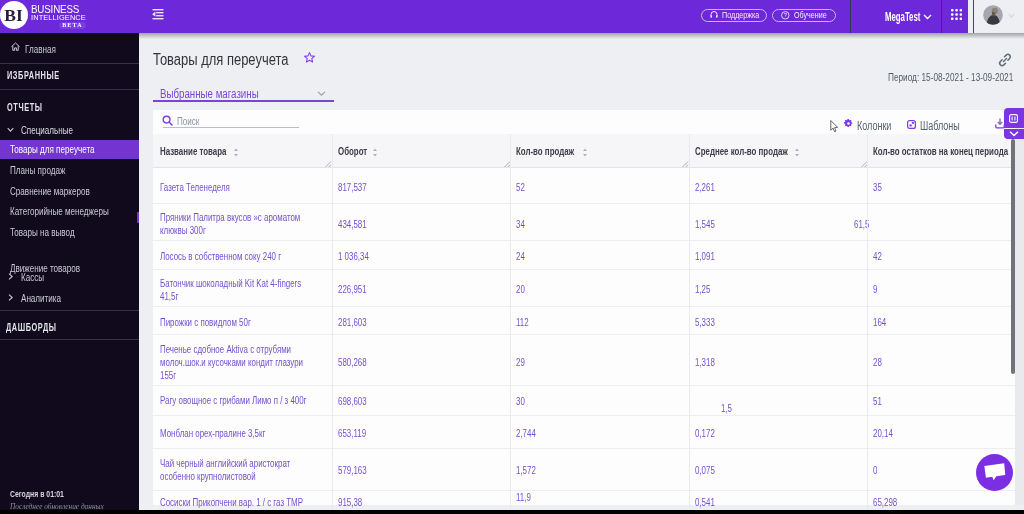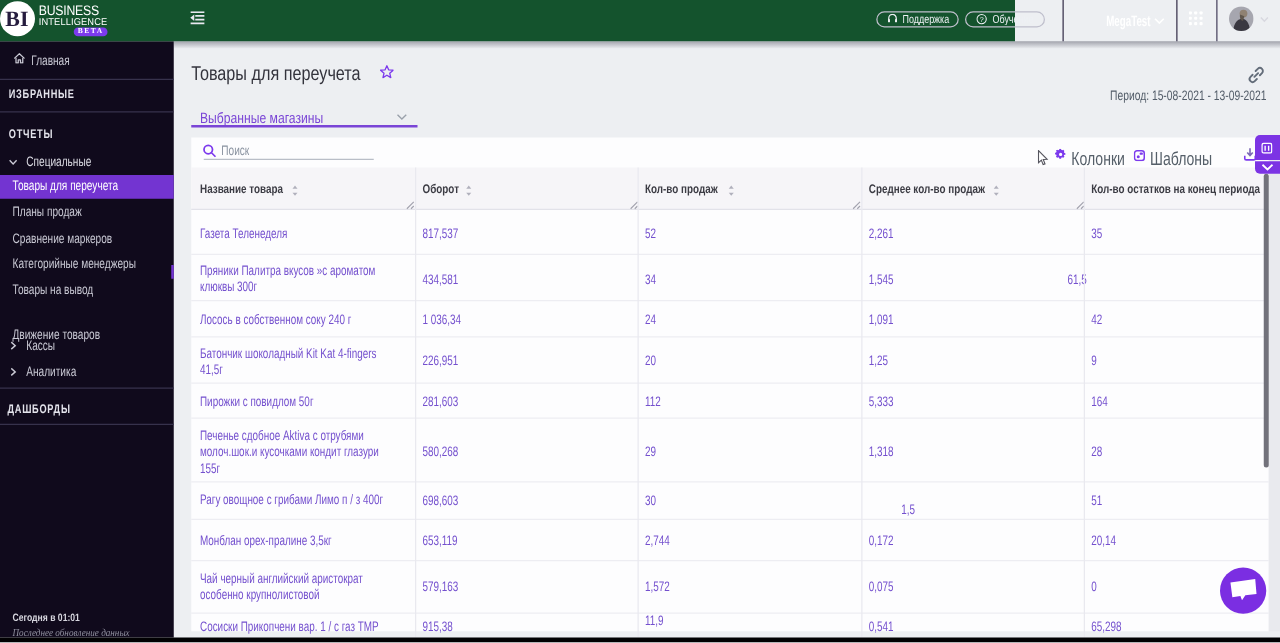--- a/index.html
+++ b/index.html
@@ -5,21 +5,21 @@
   * { margin:0; padding:0; box-sizing:border-box; }
   html,body { width:1024px; height:514px; overflow:hidden; font-family:"Liberation Sans", sans-serif; }
   body { position:relative; background:#edeff2; }
   .abs { position:absolute; }
   .t { display:inline-block; transform-origin:0 50%; white-space:nowrap; }
   .x65{transform:scaleX(.65)} .x72{transform:scaleX(.72)}
   .x735{transform:scaleX(.735)} .x75{transform:scaleX(.75)} .x77{transform:scaleX(.77)}
   .x79{transform:scaleX(.79)} .x81{transform:scaleX(.81)}
   .x86{transform:scaleX(.86)}
 
-  #topbar { position:absolute; left:0; top:0; width:812px; height:33px; background:#14532d; z-index:30; }
+  #topbar { position:absolute; left:0; top:0; width:968px; height:33px; background:#6d28d9; z-index:30; }
   #logoCircle { position:absolute; left:-0.5px; top:1px; width:28px; height:28px; border-radius:50%; background:#fff;
     font-family:"Liberation Serif", serif; font-weight:700; font-size:17.5px; color:#251c3e; text-align:center; line-height:28px; }
   #logoB1 { position:absolute; left:30.5px; top:3px; color:#fff; font-size:11px; letter-spacing:-0.2px; transform:scaleX(0.89); transform-origin:0 0; }
   #logoB2 { position:absolute; left:30.5px; top:13px; color:#fff; font-size:8px; letter-spacing:0.1px; transform:scaleX(0.93); transform-origin:0 0; }
   #beta { position:absolute; left:59px; top:22.3px; width:27px; height:6.8px; border-radius:3.4px; background:#7c3aed;
     color:#fff; font-family:"Liberation Serif", serif; font-weight:700; font-size:6px; letter-spacing:1.2px; text-align:center; line-height:7px;}
   .tsep { position:absolute; top:0; width:1px; height:33px; background:#39334c; }
   .pillbtn { position:absolute; top:9px; height:12.5px; border:1px solid #bfbfcc; border-radius:7px; color:#eef0f4;
     font-size:9.3px; display:flex; align-items:center; }
 
@@ -37,21 +37,21 @@
   #period { position:absolute; left:888px; top:71px; font-size:11px; color:#525c68; }
   #seldrop { position:absolute; left:160px; top:87px; font-size:12px; color:#7a45d6; }
   #dropline { position:absolute; left:153px; top:100px; width:180.5px; height:2px; background:#7a45d6; }
 
   #panel { position:absolute; left:153px; top:110px; width:862px; height:395px; background:#fdfdfe; }
   #gstrip { position:absolute; left:1015px; top:110px; width:9px; height:395px; background:#e9eaee; }
   #sbthumb { position:absolute; left:1010.5px; top:139px; width:4.5px; height:235px; background:#72727b; border-radius:2px; z-index:8;}
 
   #q { position:absolute; left:176.5px; top:114.5px; font-size:11px; color:#8a93a0; }
   #qline { position:absolute; left:162.5px; top:127px; width:136px; height:1px; background:#b9bec7; }
-  .tbtxt { position:absolute; top:118.5px; font-size:15px; color:#555f69; }
+  .tbtxt { position:absolute; top:118.5px; font-size:12px; color:#555f69; }
 
   #thead { position:absolute; left:153px; top:134px; width:862px; height:34px; background:#f6f5f8; border-bottom:1px solid #e2e2e9; }
   .th { position:absolute; top:134px; height:34px; font-weight:700; font-size:10px; color:#3c3c44; display:flex; align-items:center; }
   .colline { position:absolute; top:134px; width:1px; height:376px; background:#e9e9ef; }
   .rowline { position:absolute; left:153px; width:862px; height:1px; background:#ededf2; }
   .cell { position:absolute; font-size:11px; color:#7450ce; line-height:13px; display:flex; align-items:center; padding-top:5.5px; }
 
   #fpanel { position:absolute; left:1004px; top:108px; width:20px; height:31px; z-index:12; }
   #fp1 { position:absolute; left:0; top:0; width:20px; height:19.5px; background:#7c34e4; border-radius:4px 0 0 0; }
   #fp2 { position:absolute; left:0; top:20.5px; width:20px; height:10.5px; background:#7c34e4; border-radius:0 0 0 4px; }

